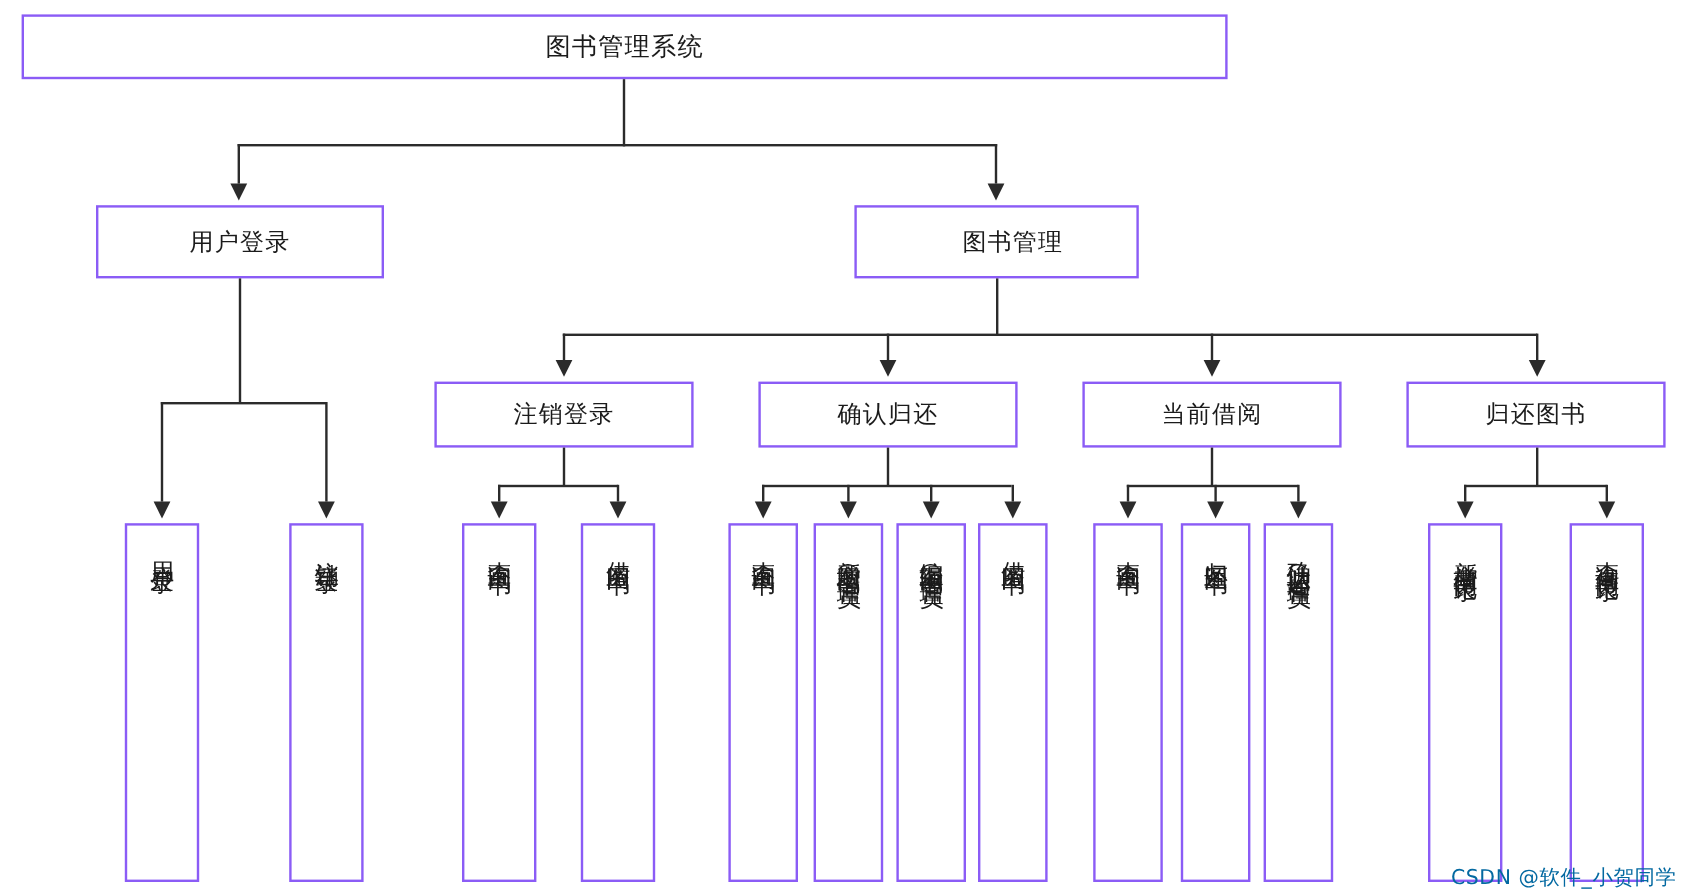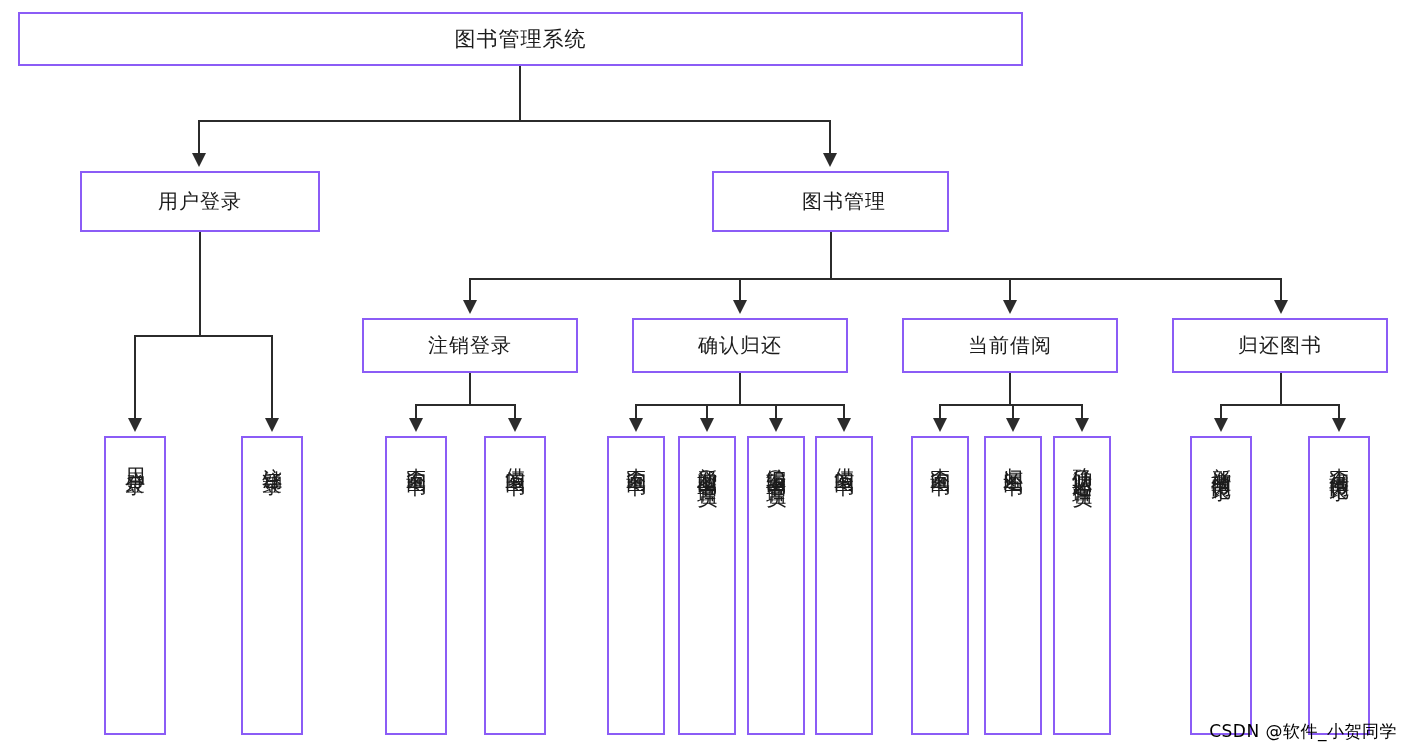--- a/index.html
+++ b/index.html
@@ -64,21 +64,21 @@
     border-left:7px solid transparent;
     border-right:7px solid transparent;
     border-top:14px solid #2b2b2b;
   }
   
   #watermark{
     position:absolute;
     right:8px;
     bottom:4px;
     font-size:17px;
-    color:#000000;
+    color:#0369a1;
     letter-spacing:0.5px;
     white-space:nowrap;
     pointer-events:none;
     user-select:none;
   }
 </style>
 </head>
 <body>
 
 <div id="canvas">

